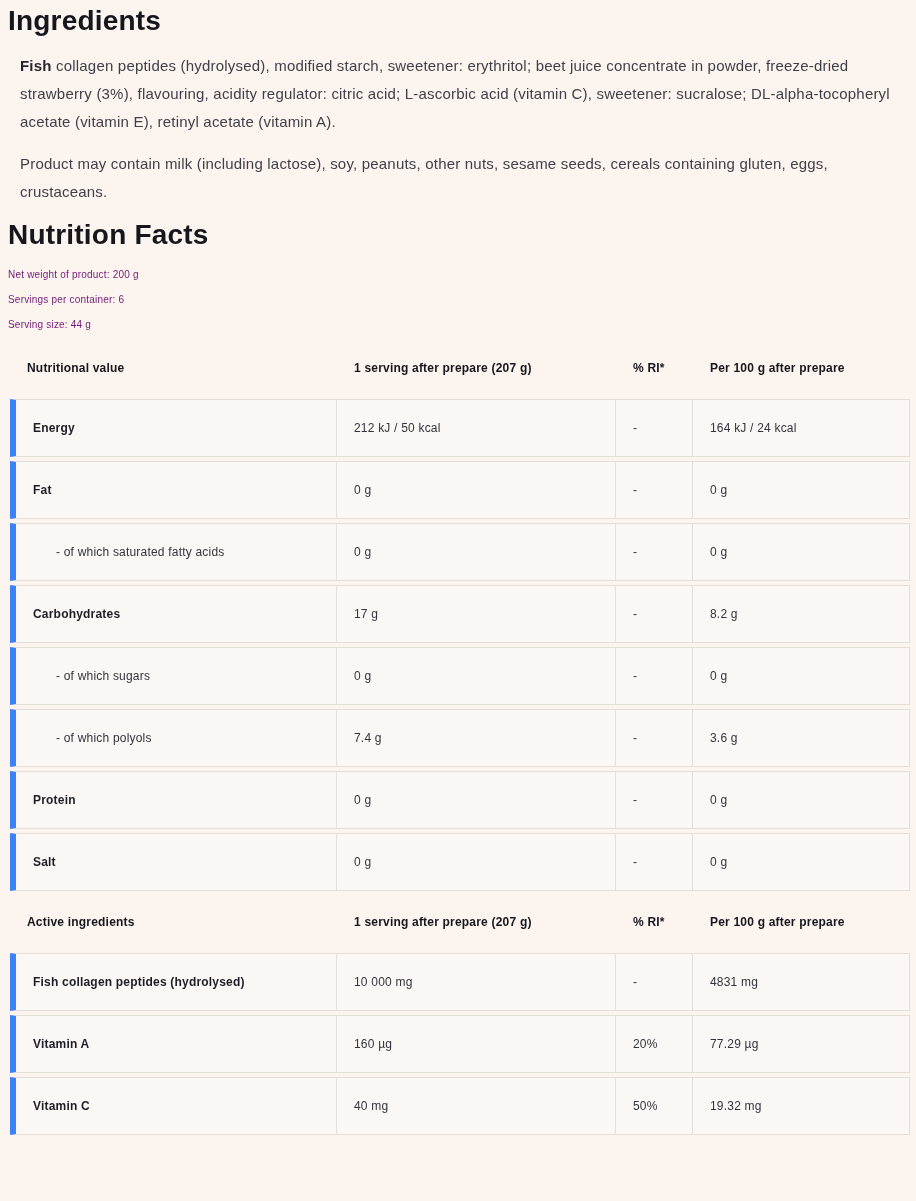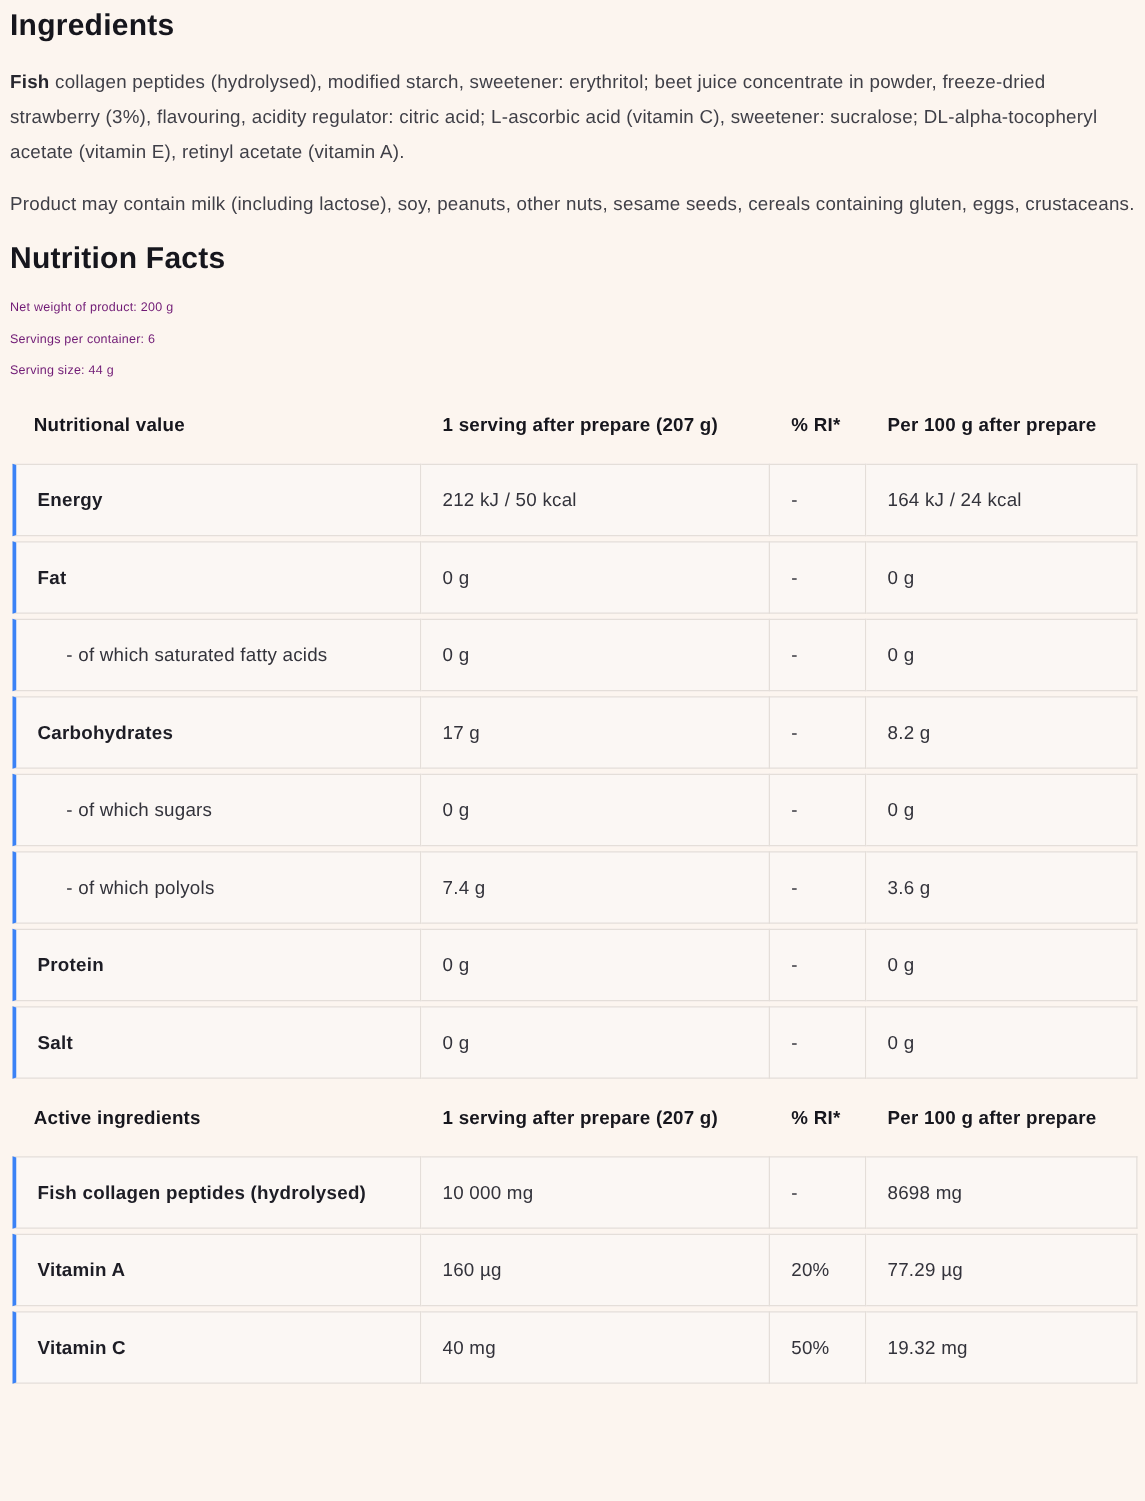--- a/index.html
+++ b/index.html
@@ -12,30 +12,30 @@
     overflow: hidden;
     background: #fcf5ef;
     color: #3d3d45;
     font-family: "Liberation Sans", sans-serif;
   }
   .wrap {
     padding: 4px 8px 0 8px;
   }
   h2.section-title {
     margin: 0;
-    font-size: 24px;
+    font-size: 28px;
     line-height: 30px;
     font-weight: 700;
     color: #16161d;
     letter-spacing: 0.2px;
   }
   #ingredients-title { margin-top: 2px; }
   #nutrition-title   { margin-top: 14px; }
   p.body-text {
-    margin: 0;
+    margin: 12px;
     font-size: 15px;
     line-height: 28px;
     letter-spacing: 0.2px;
     color: #3f3f47;
     max-width: 900px;
   }
   #composition-paragraph { margin-top: 16px; }
   #allergen-paragraph    { margin-top: 14px; }
   p.body-text b { color: #26262e; }
   .meta-block {
@@ -47,21 +47,21 @@
     line-height: 25px;
     letter-spacing: 0.2px;
     color: #701a75;
   }
   table.nutrition-table {
     width: 900px;
     margin-left: 2px;
     border-collapse: separate;
     border-spacing: 0 4px;
     table-layout: fixed;
-    font-size: 15px;
+    font-size: 12px;
     letter-spacing: 0.2px;
   }
   table.nutrition-table th {
     height: 54px;
     padding: 0 4px 0 17px;
     text-align: left;
     vertical-align: middle;
     font-weight: 700;
     color: #16161d;
     background: transparent;
@@ -71,21 +71,21 @@
     height: 56px;
     padding: 0 4px 0 17px;
     vertical-align: middle;
     background: #fbf7f4;
     border: 1px solid #e4ded9;
     border-left: none;
     color: #33333b;
     font-weight: 400;
   }
   table.nutrition-table td:first-child {
-    border-left: 3px solid #3b82f6;
+    border-left: 6px solid #3b82f6;
   }
   table.nutrition-table td.bold {
     font-weight: 700;
     color: #1d1d25;
   }
   table.nutrition-table td.indent {
     padding-left: 40px;
   }
 </style>
 </head>
@@ -172,21 +172,21 @@
         <tr>
           <th>Active ingredients</th>
           <th>1 serving after prepare (207 g)</th>
           <th>% RI*</th>
           <th>Per 100 g after prepare</th>
         </tr>
         <tr>
           <td class="bold">Fish collagen peptides (hydrolysed)</td>
           <td>10 000 mg</td>
           <td>-</td>
-          <td>8698 mg</td>
+          <td>4831 mg</td>
         </tr>
         <tr>
           <td class="bold">Vitamin A</td>
           <td>160 µg</td>
           <td>20%</td>
           <td>77.29 µg</td>
         </tr>
         <tr>
           <td class="bold">Vitamin C</td>
           <td>40 mg</td>

